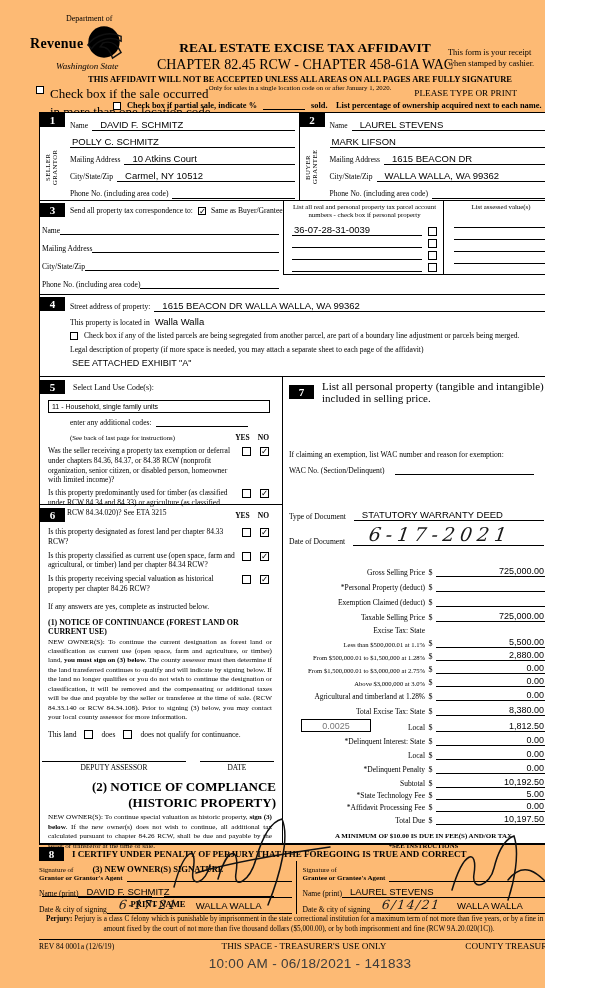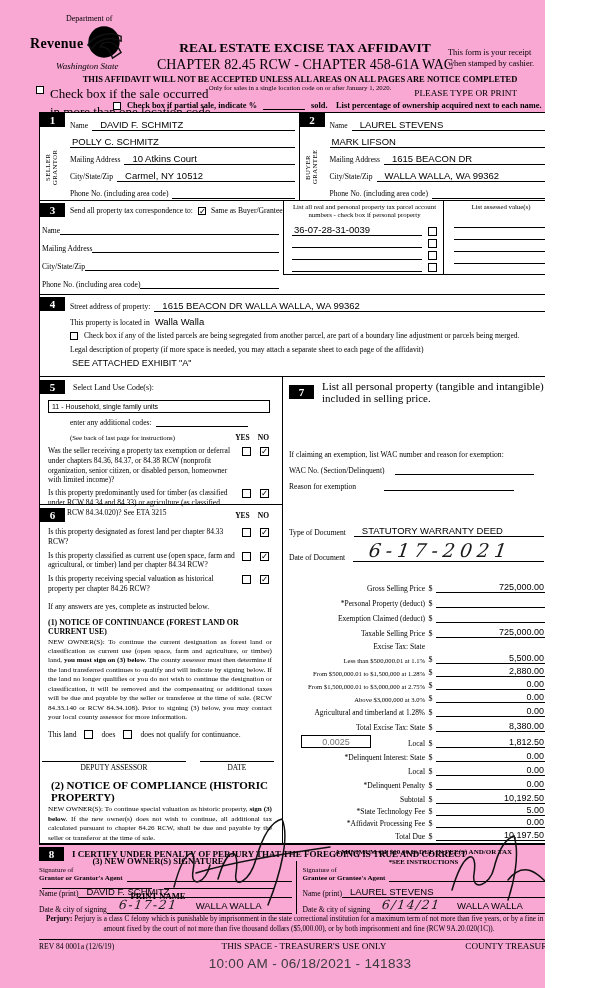--- a/index.html
+++ b/index.html
@@ -1,18 +1,18 @@
 <!DOCTYPE html>
 <html><head>
 <meta charset="utf-8">
 <style>
   * { box-sizing: border-box; margin: 0; padding: 0; }
   html,body { background:#fff; }
   .page {
-    position: relative; width: 545px; height: 988px; background: #f9a8d4;
+    position: relative; width: 545px; height: 988px; background: #fdba74;
     font-family: "Liberation Serif", serif; color: #000; overflow: hidden;
   }
   .san { font-family: "Liberation Sans", sans-serif; }
   .b { font-weight: bold; }
   .it { font-style: italic; }
   .abs { position: absolute; }
   .lbl { font-size: 7.6px; white-space: nowrap; }
   .sm  { font-size: 6.8px; }
   .val { font-family: "Liberation Sans", sans-serif; font-size: 9.5px; white-space: nowrap; }
   .cb {
@@ -108,21 +108,21 @@
         </svg>
       </span>
     </div>
     <div class="it" style="font-size:9px; margin-left:26px; margin-top:-4px;">Washington State</div>
   </div>
 
   <div class="abs" style="left:150px; top:40px; width:310px; text-align:center;">
     <div class="b" style="font-size:13.5px; white-space:nowrap;">REAL ESTATE EXCISE TAX AFFIDAVIT</div>
     <div style="font-size:14px; margin-top:1px;">CHAPTER 82.45 RCW - CHAPTER 458-61A WAC</div>
   </div>
-  <div class="abs b" style="left:55px; top:74px; width:490px; text-align:center; font-size:8.5px;">THIS AFFIDAVIT WILL NOT BE ACCEPTED UNLESS ALL AREAS ON ALL PAGES ARE NOTICE COMPLETED</div>
+  <div class="abs b" style="left:55px; top:74px; width:490px; text-align:center; font-size:8.5px;">THIS AFFIDAVIT WILL NOT BE ACCEPTED UNLESS ALL AREAS ON ALL PAGES ARE FULLY SIGNATURE</div>
   <div class="abs" style="left:170px; top:84px; width:260px; text-align:center; font-size:6.8px;">Only for sales in a single location code on or after January 1, 2020.</div>
 
   <div class="abs" style="left:448px; top:48px; width:126px; font-size:8.4px; line-height:1.3;">
     <div>This form is your receipt</div>
     <div>when stamped by cashier.</div>
   </div>
   <div class="abs" style="right:28px; top:88px; font-size:9.2px;">PLEASE TYPE OR PRINT</div>
 
   <div class="abs" style="left:36px; top:85px; display:flex; gap:6px;">
     <span class="cb" style="width:8px;height:8px; margin-top:1px;"></span>
@@ -358,44 +358,40 @@
             <span>does not qualify for continuance.</span>
           </div>
           <div style="display:flex; gap:14px; margin:22px 2px 0 2px;">
             <div style="flex:1.55; border-bottom:1px solid #000;"></div>
             <div style="flex:0.8; border-bottom:1px solid #000;"></div>
           </div>
           <div style="display:flex; gap:14px; margin:1px 2px 0 2px; font-size:7.4px;">
             <div style="flex:1.55; text-align:center;">DEPUTY ASSESSOR</div>
             <div style="flex:0.8; text-align:center;">DATE</div>
           </div>
-          <div class="b" style="font-size:11px; margin:7px 0 0 11px;">(2) NOTICE OF COMPLIANCE (HISTORIC PROPERTY)</div>
+          <div class="b" style="font-size:13px; margin:7px 0 0 11px;text-align:right;">(2) NOTICE OF COMPLIANCE (HISTORIC PROPERTY)</div>
           <div class="body-text"><span>NEW OWNER(S): To continue special valuation as historic property, </span><span class="b">sign (3) below</span><span>. If the new owner(s) does not wish to continue, all additional tax calculated pursuant to chapter 84.26 RCW, shall be due and payable by the seller or transferor at the time of sale.</span></div>
           <div class="b" style="font-size:8.6px; text-align:center; margin-top:13px;">(3) NEW OWNER(S) SIGNATURE</div>
           <div style="display:flex; gap:12px; margin:22px 2px 0 2px;">
             <div style="flex:1; border-bottom:1px solid #000;"></div>
             <div style="flex:1; border-bottom:1px solid #000;"></div>
           </div>
           <div class="b" style="font-size:8.6px; text-align:center; margin-top:2px;">PRINT NAME</div>
         </div>
       </div>
 
       <div class="col-right">
         <div style="display:flex; gap:8px; align-items:center; margin-top:3px;">
           <span class="badge">7</span>
           <span style="font-size:11px;">List all personal property (tangible and intangible) included in selling price.</span>
         </div>
         <div class="lbl" style="margin-top:46px;">If claiming an exemption, list WAC number and reason for exemption:</div>
         <div style="display:flex; align-items:flex-end; height:16px;">
           <span class="lbl">WAC No. (Section/Delinquent)</span>
           <span class="fill" style="margin:0 24px 0 10px;"></span>
-        </div>
-        <div style="display:flex; align-items:flex-end; height:16px;">
-          <span class="lbl">Reason for exemption</span>
-          <span class="fill" style="margin:0 44px 0 28px;"></span>
         </div>
 
         <div style="display:flex; align-items:flex-end; height:16px; margin-top:30px;">
           <span class="lbl">Type of Document</span>
           <span class="fill val" style="margin-right:14px; margin-left:8px;">STATUTORY WARRANTY DEED</span>
         </div>
         <div style="display:flex; align-items:flex-end; height:25px;">
           <span class="lbl">Date of Document</span>
           <span class="fill" style="margin-right:14px; margin-left:8px; padding-left:16px;"><span class="hand doc-date-hand">6-17-2021</span></span>
         </div>

